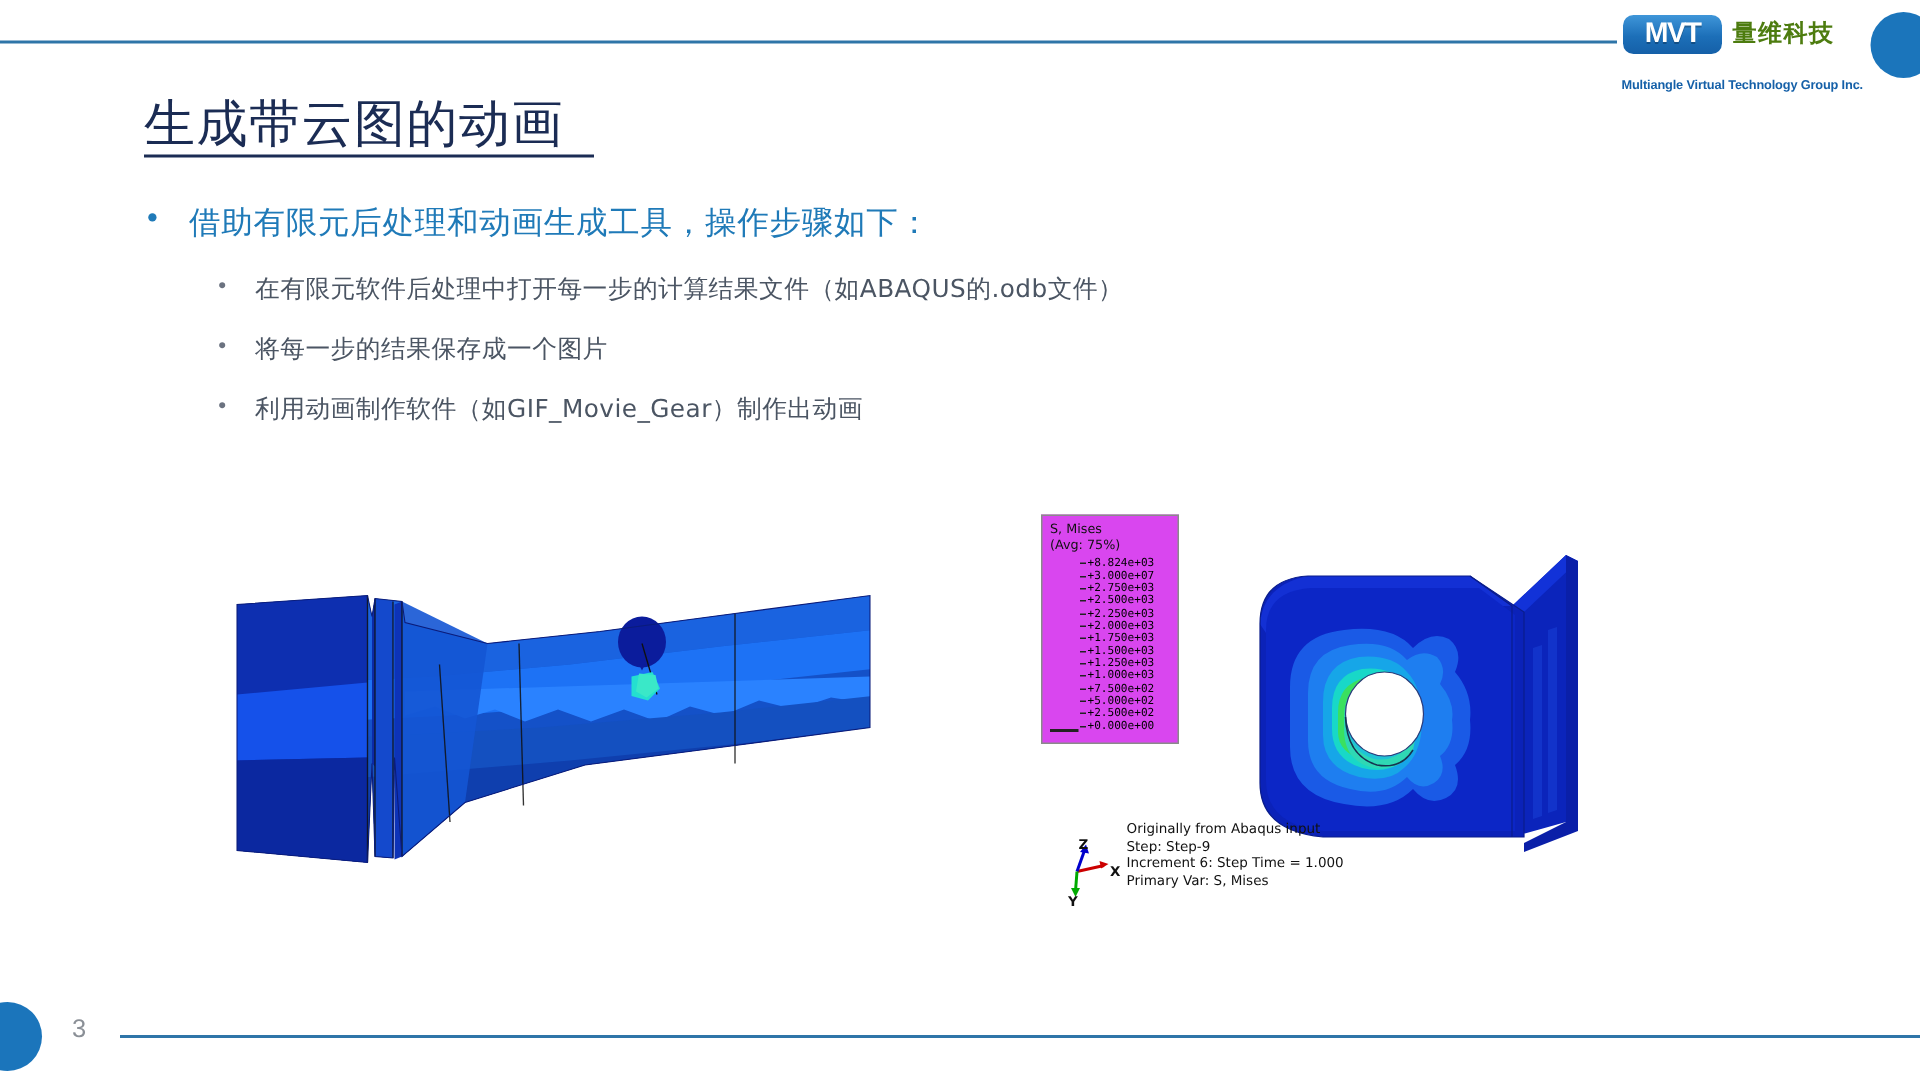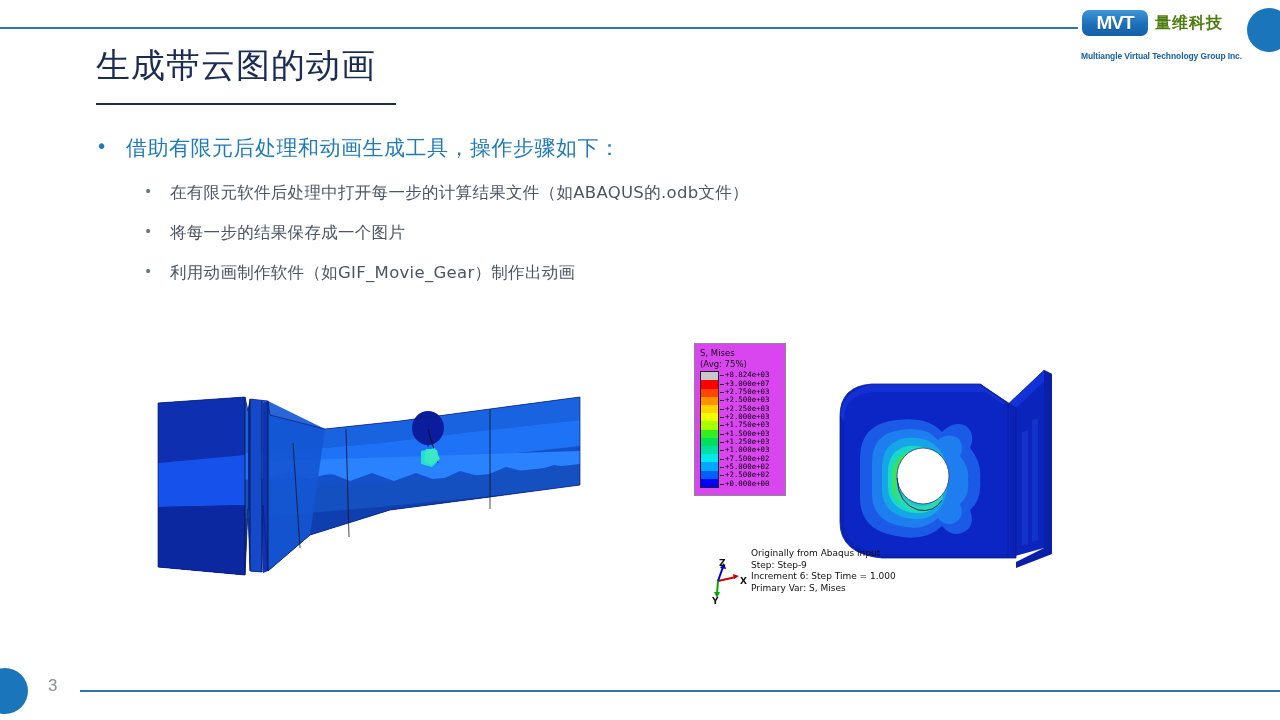--- a/index.html
+++ b/index.html
@@ -37,21 +37,21 @@
     font-family: Liberation Sans, sans-serif; line-height: 1;
   }
   .logo-sub {
     font-size: 8.5px; font-weight: bold; color: #1560a8; letter-spacing: -0.1px;
     white-space: nowrap; padding-left: 3px; margin-top: 13px;
     font-family: "Liberation Sans", sans-serif;
   }
 
   
   .title {
-    position: absolute; left: 96px; top: 46px;
+    position: absolute; left: 96px; top: 64px;
     font-size: 34px; color: #1b2c54; font-weight: normal;
     font-family: "DejaVu Sans", sans-serif; line-height: 1.15;
     letter-spacing: 1px;
   }
   .title-underline {
     position: absolute; left: 96px; top: 103px; width: 300px; height: 2px;
     background: #1b2c54;
   }
 
   
@@ -84,21 +84,21 @@
     position: absolute; left: 694px; top: 343px;
     width: 92px; height: 153px;
     border: 1px solid #8a8a8a; background: #d946ef;
     font-family: "DejaVu Sans Mono", monospace;
     padding: 4px 3px 3px 5px;
   }
   .legend-title {
     font-size: 8.5px; color: #111; line-height: 1.25;
     font-family: "DejaVu Sans", sans-serif; white-space: nowrap;
   }
-  .legend-body { display: flex; margin-top: 2px; }
+  .legend-body { display: flex; margin-top: 2px; align-items: flex-end; }
   .legend-bar { width: 19px; border: 1px solid #222; display: flex; flex-direction: column; }
   .legend-bar span { flex: 1 1 0; display: block; }
   .legend-labels { display: flex; flex-direction: column; margin-left: 1px; }
   .legend-labels span {
     font-size: 7.4px; color: #000; line-height: 8.35px;
     white-space: nowrap; font-family: "DejaVu Sans Mono", monospace;
     position: relative; padding-left: 5px;
   }
   .legend-labels span::before {
     content: ""; position: absolute; left: 0; top: 4px; width: 4px; height: 1px; background: #222;

